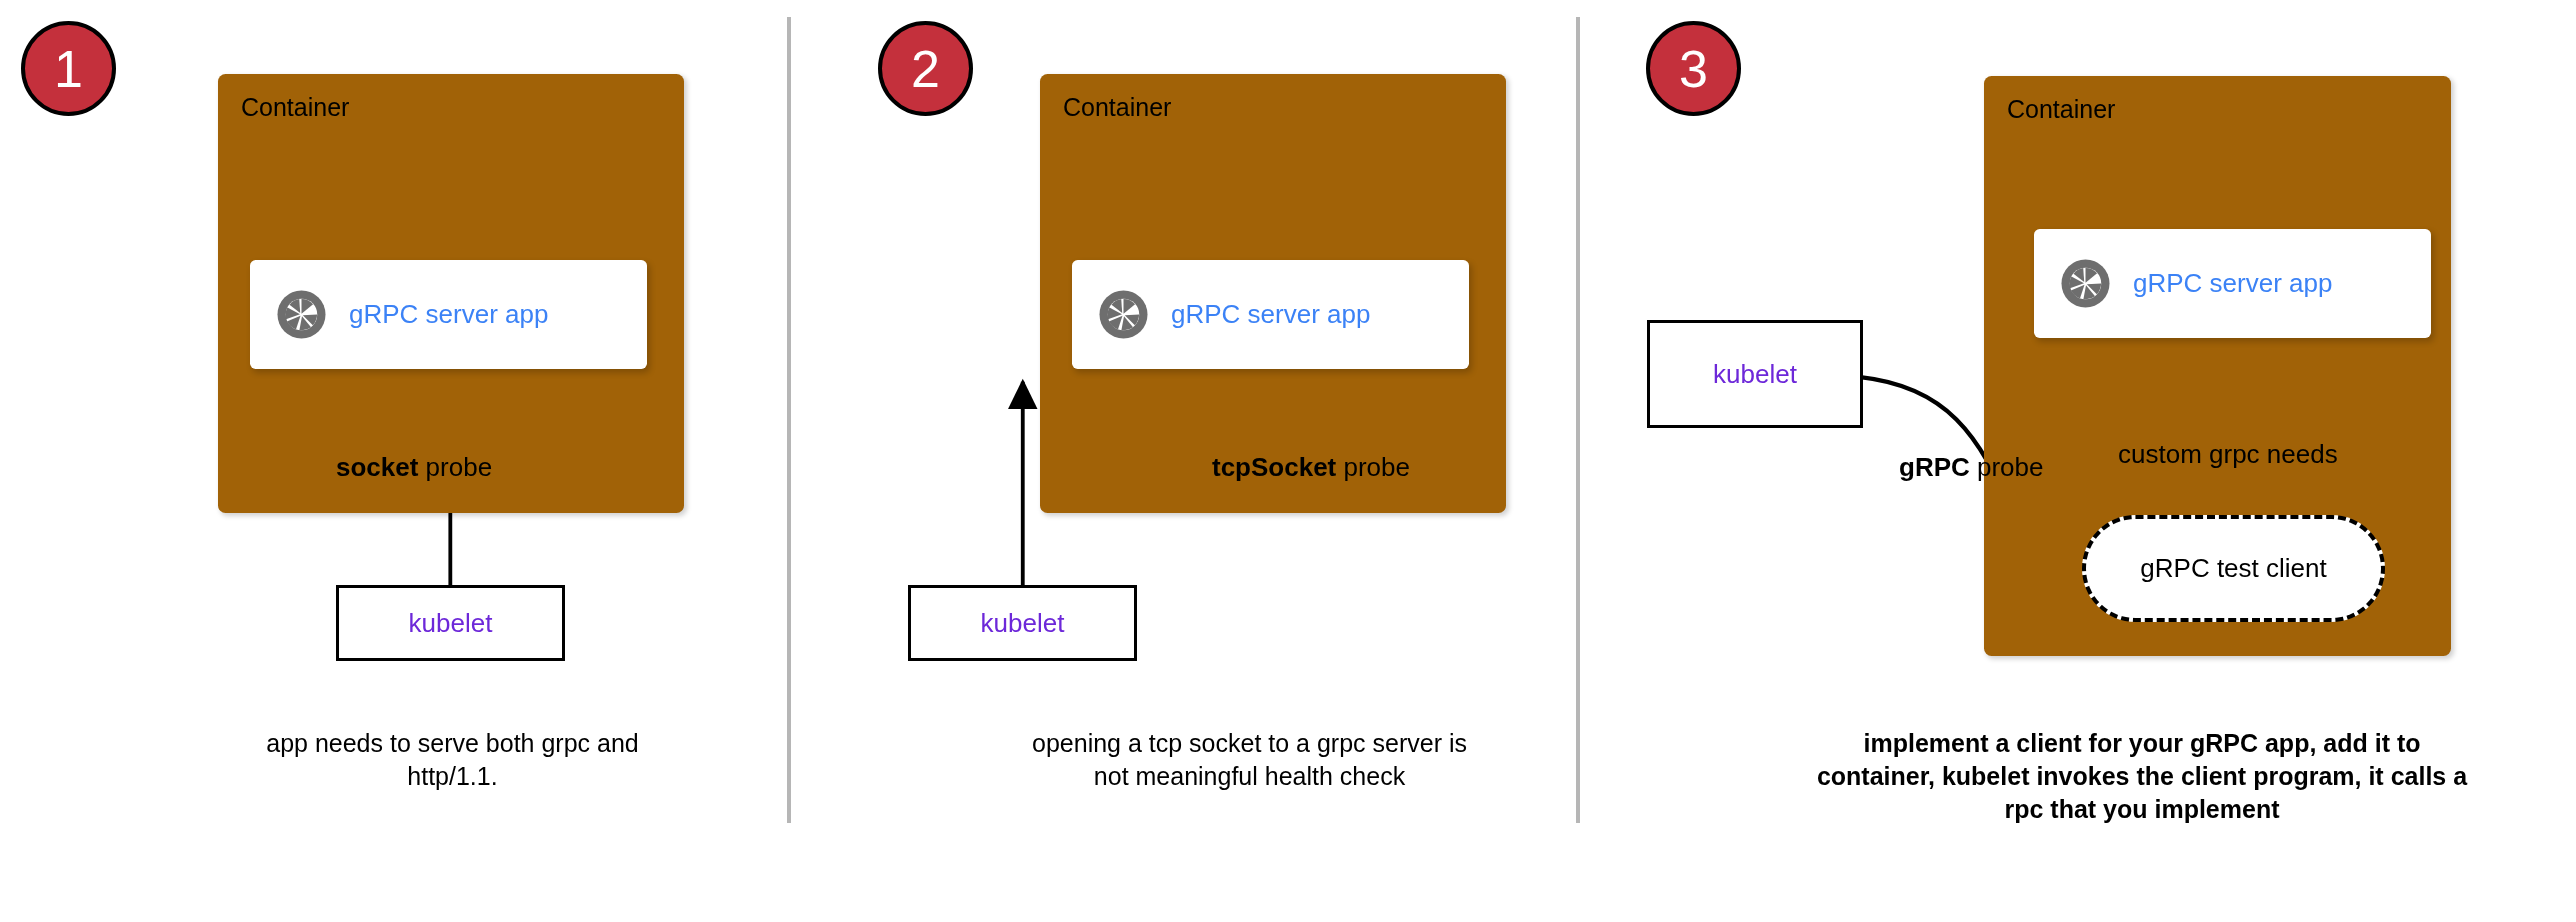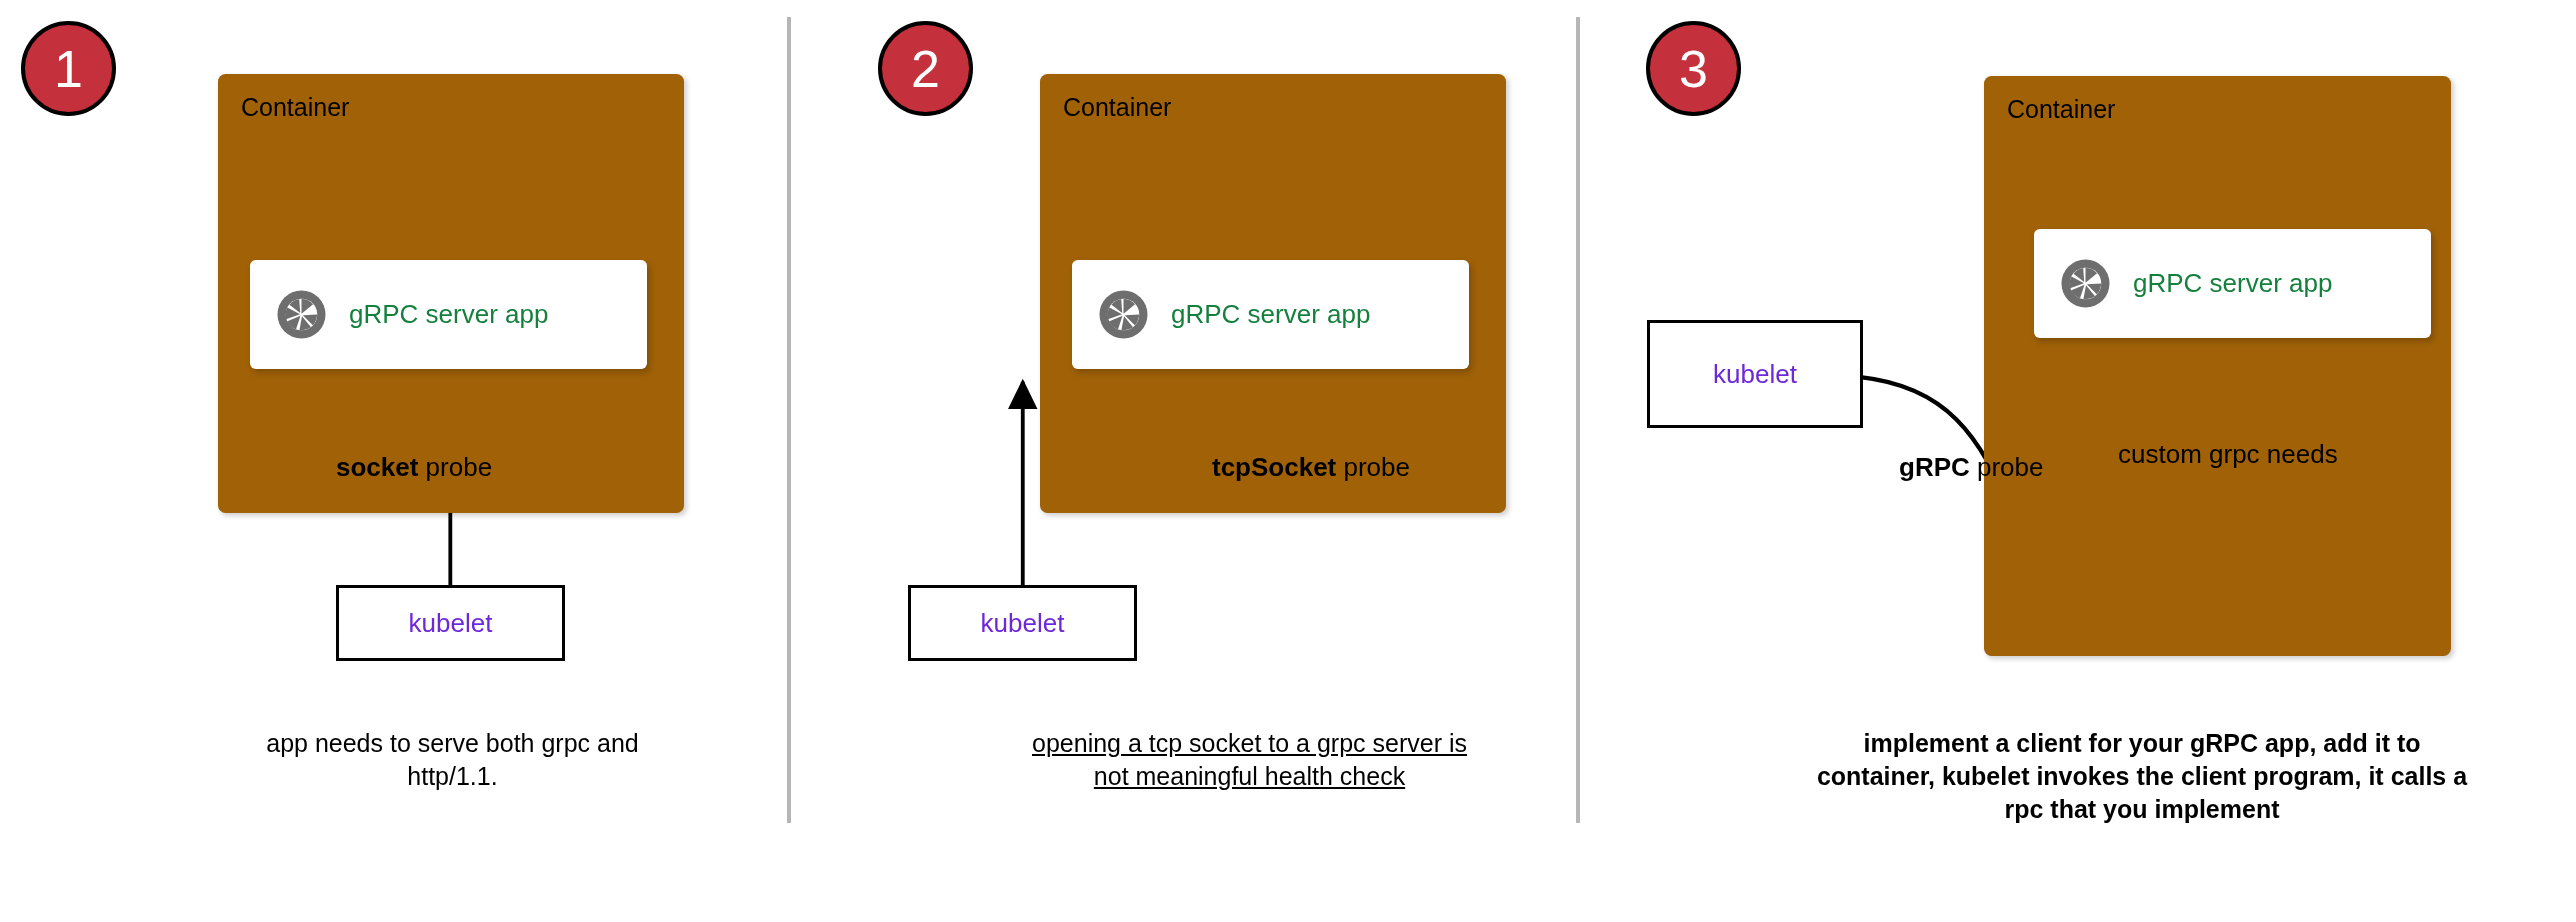--- a/index.html
+++ b/index.html
@@ -77,21 +77,21 @@
     flex: 0 0 auto;
     margin-left: 25px;
     margin-right: 21px;
     width: 53px;
     height: 53px;
     display: block;
   }
   .app-card-label {
     font-size: 26px;
     white-space: nowrap;
-    color: #15803d;
+    color: #3b82f6;
   }
 
   
   .kubelet-box {
     position: absolute;
     background: #ffffff;
     border: 3.8px solid #000000;
     box-sizing: border-box;
     display: flex;
     align-items: center;
@@ -220,21 +220,21 @@
   </div>
 
   <div class="probe-label" style="left:1212px; top:452px;">
     <b>tcpSocket</b><span> probe</span>
   </div>
 
   <div class="kubelet-box" style="left:908px; top:585px; width:229px; height:76px; left:908px;">
       <span>kubelet</span>
     </div>
 
-  <div class="caption" style="left:1016px; top:727px; width:467px;text-decoration:underline;">opening a tcp socket to a grpc server is not meaningful health check</div>
+  <div class="caption" style="left:1016px; top:727px; width:467px;">opening a tcp socket to a grpc server is not meaningful health check</div>
 
   <div class="step-badge" style="left:1646px; top:21px;">3</div>
 
   <div class="container-box" style="left:1984px; top:76px; width:467px; height:580px;">
     <div class="container-label">Container</div>
   </div>
 
   <div class="app-card" style="left:2034px; top:229px; width:397px; height:109px;">
     <svg class="grpc-icon" viewBox="0 0 64 64" xmlns="http://www.w3.org/2000/svg">
       <circle cx="32" cy="32" r="29" fill="#6e6e6e"></circle>
@@ -254,17 +254,20 @@
   <div class="kubelet-box" style="left:1647px; top:320px; width:216px; height:108px;">
     <span>kubelet</span>
   </div>
 
   <div class="probe-label" style="left:1899px; top:452px;">
     <b>gRPC</b><span> probe</span>
   </div>
 
   <div class="probe-label" style="left:2118px; top:439px;">custom grpc needs</div>
 
+  <div class="dashed-box" style="left:2082px; top:515px; width:303px; height:107px;">
+    <span>gRPC test client</span>
+  </div>
 
   <div class="caption" style="left:1808px; top:727px; width:668px;font-weight:bold;">implement a client for your gRPC app, add it to container, kubelet invokes the client program, it calls a rpc that you implement</div>
 
 </div>
 
 
 </body></html>

